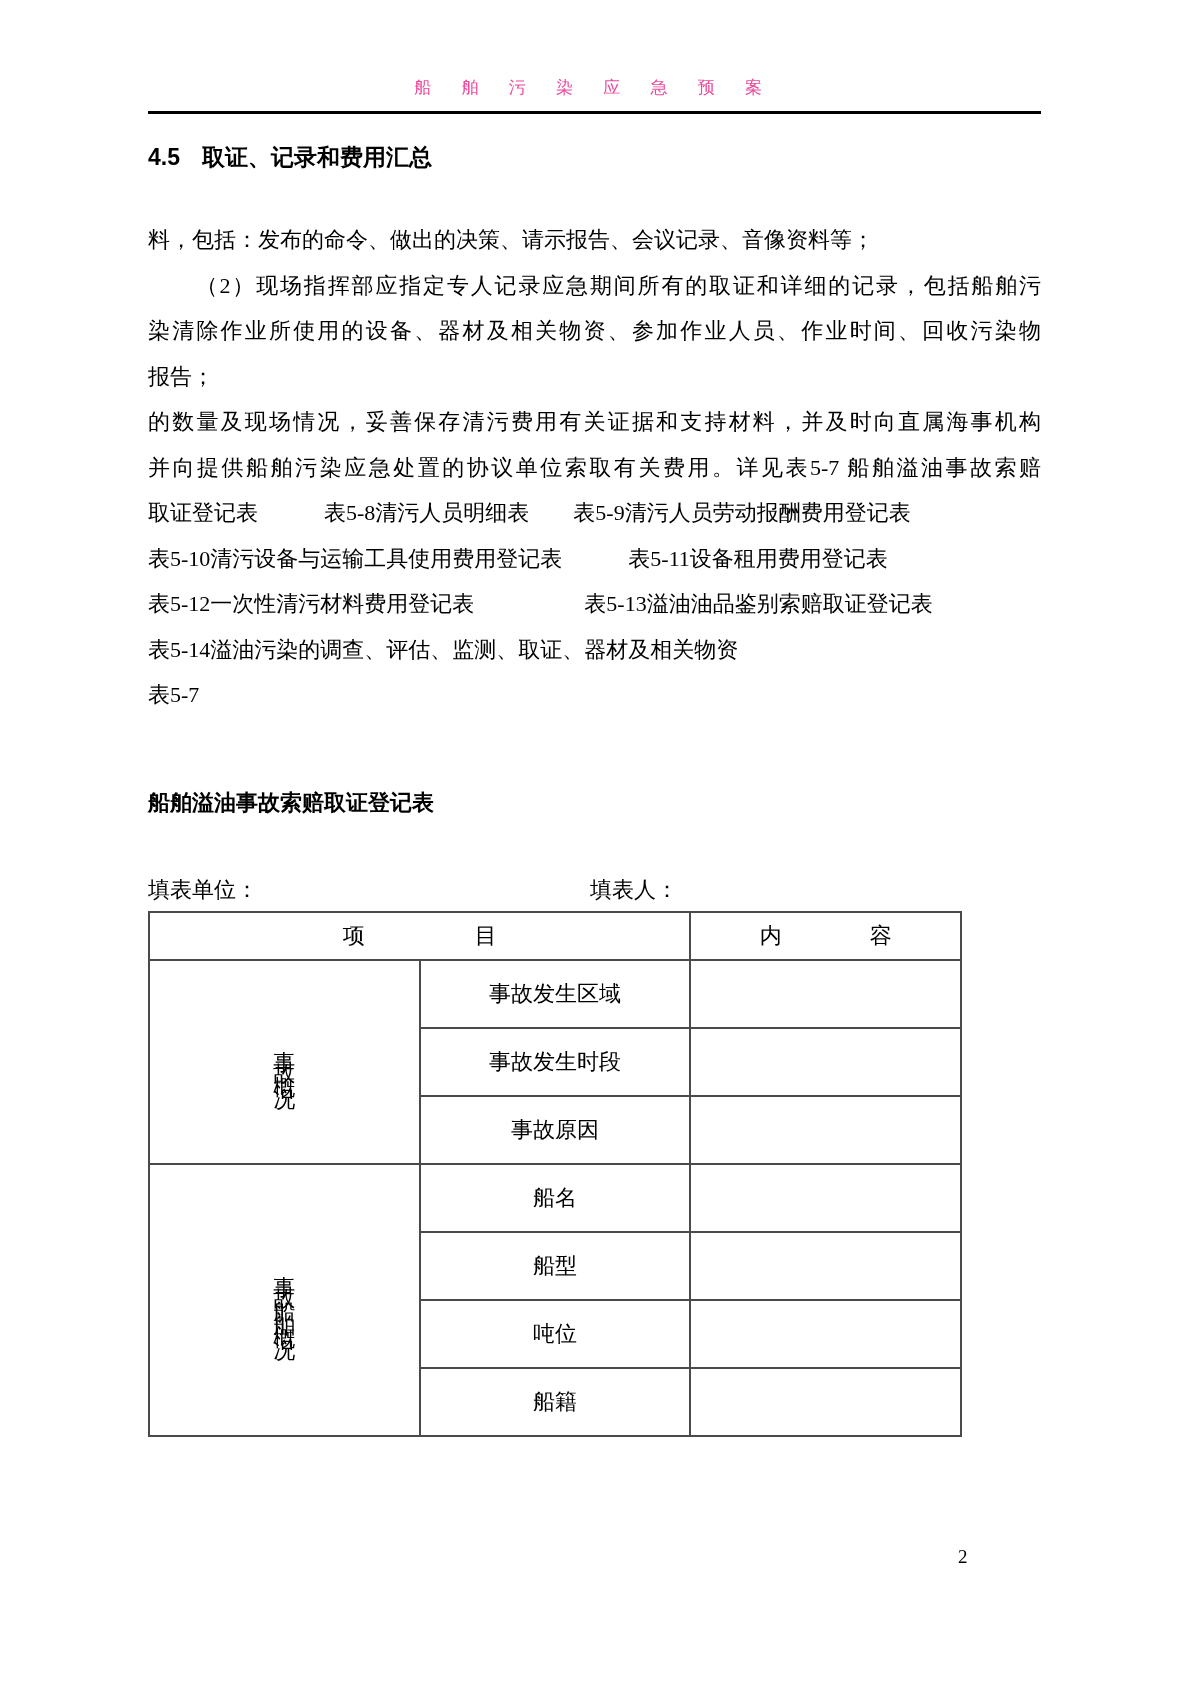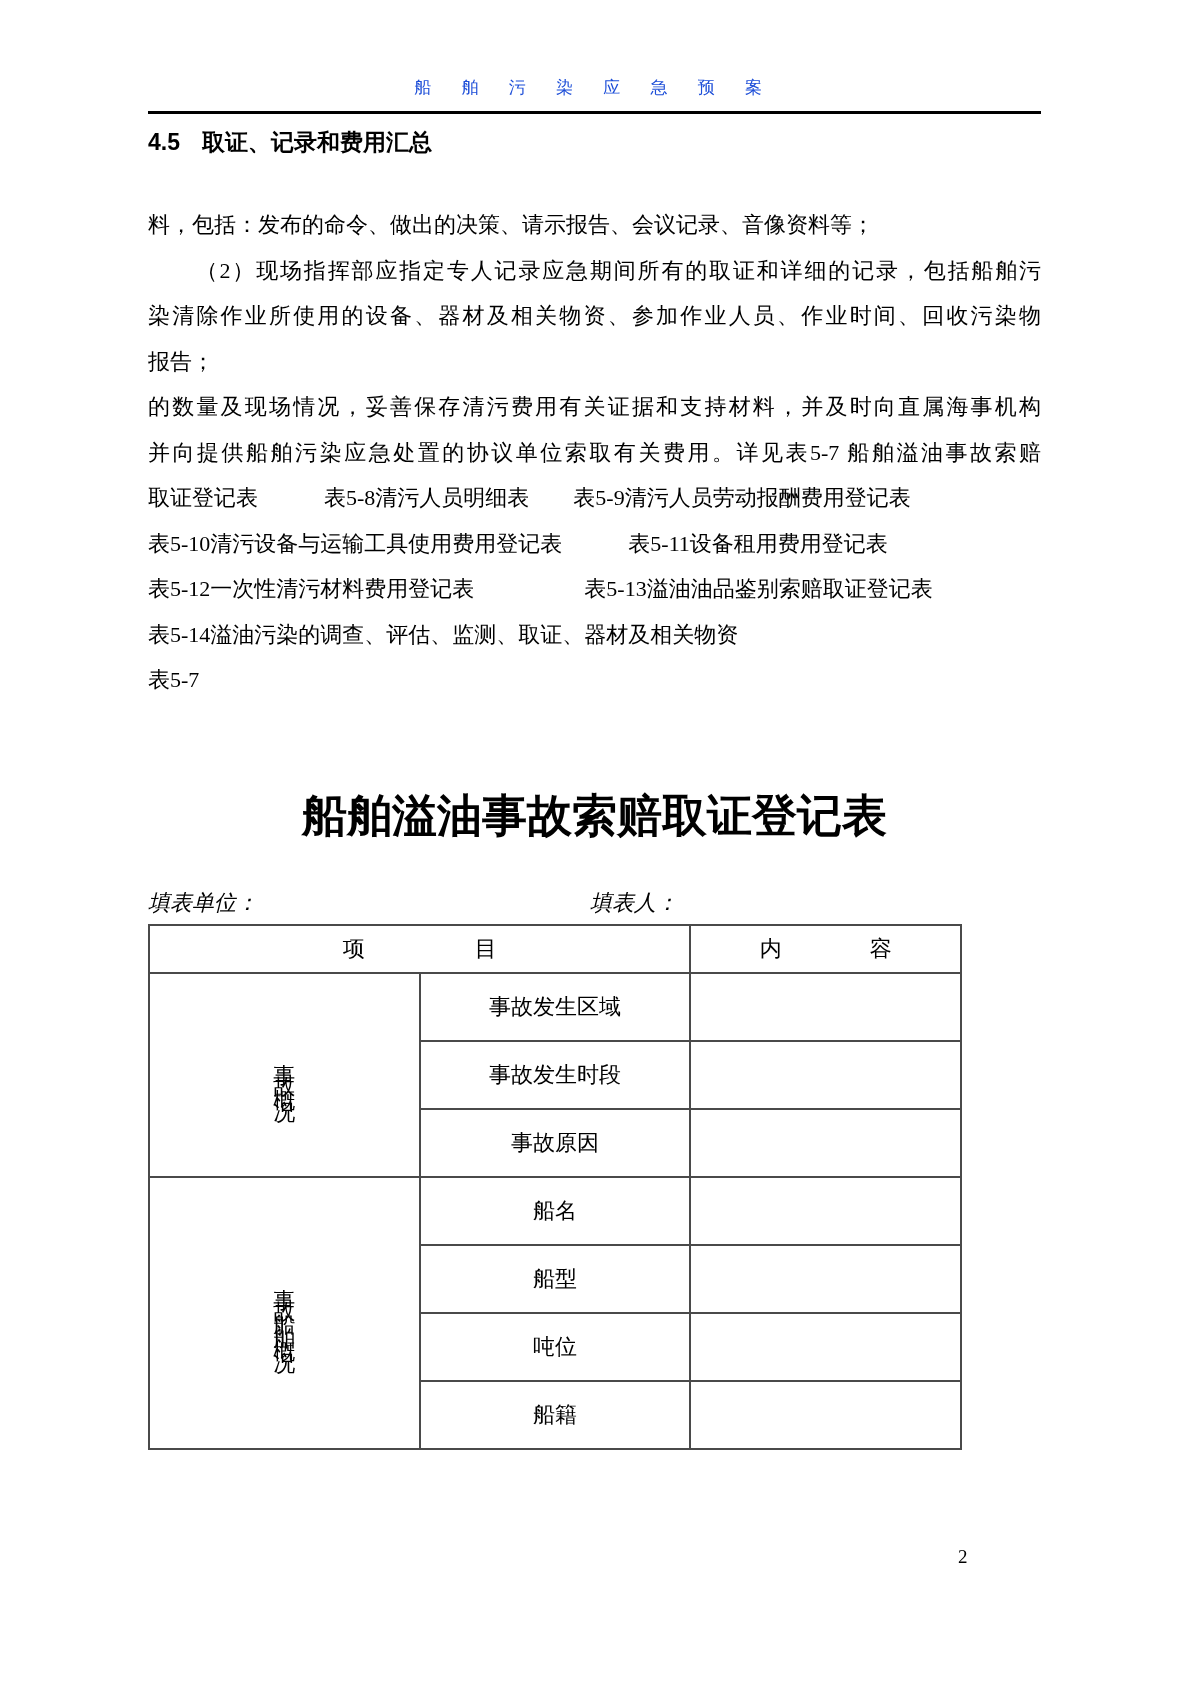--- a/index.html
+++ b/index.html
@@ -15,53 +15,53 @@
     overflow:hidden;
   }
   
   .doc-header {
     text-align:center;
     font-size:17px;
     letter-spacing:13px;
     padding-top:10px;
     padding-bottom:12px;
     border-bottom:3px solid #000;
-    color:#1d4ed8;
+    color:#ec4899;
   }
   
   .section-heading {
-    margin-top:15px;
+    margin-top:30px;
     font-family:"Liberation Sans","DejaVu Sans",sans-serif;
     font-weight:bold;
     font-size:23px;
     line-height:27px;
   }
   .section-heading .sec-num { margin-right:22px; letter-spacing:0; }
   
   .body-text { margin-top:46px; font-size:22px; }
   .line {
     height:45.5px;
     line-height:45.5px;
     overflow:visible;
     white-space:pre-wrap;
   }
   .line.full {
     text-align:justify;
     text-align-last:justify;
   }
   
   .form-title {
-    margin-top:93px;
-    text-align:center;
-    font-size:45px;
+    margin-top:65px;
+    text-align:left;
+    font-size:22px;
     font-weight:bold;
     line-height:40px;
   }
   
-  .form-row { display:flex; font-size:22px; line-height:26px;font-style:italic; }
+  .form-row { display:flex; font-size:22px; line-height:26px; }
   .form-row.r1 { margin-top:54px; }
   .form-row.r2 { margin-top:36px; }
   .form-col-left { width:442px; }
   .form-col-right { flex:1; white-space:pre-wrap; }
   
   table.reg-table {
     margin-top:8px;
     border-collapse:collapse;
     width:814px;
     table-layout:fixed;

